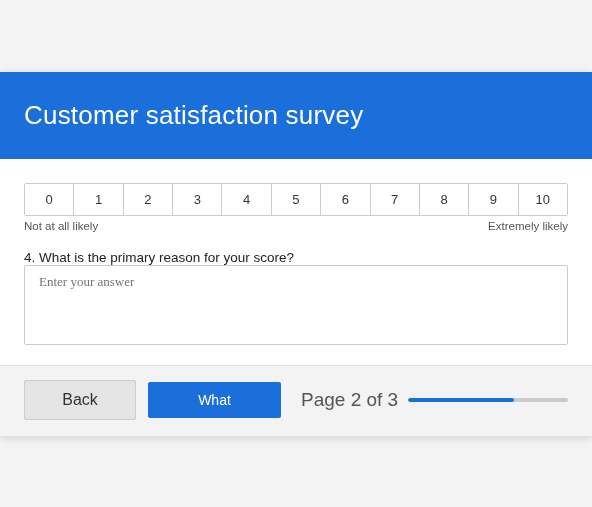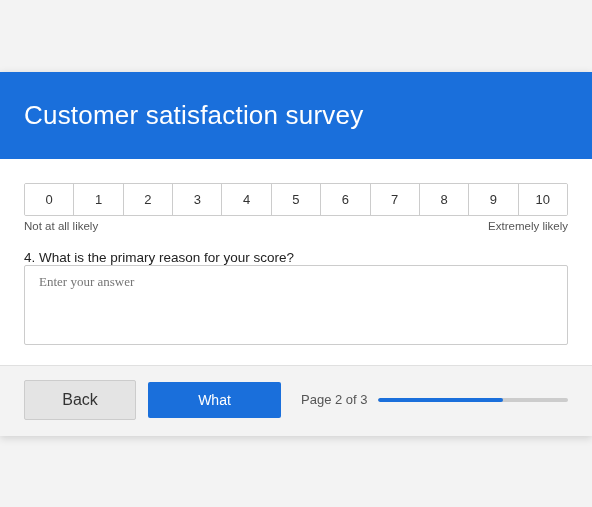--- a/index.html
+++ b/index.html
@@ -121,21 +121,21 @@
       text-align: center;
     }
     .page-info {
       display: flex;
       align-items: center;
       gap: 10px;
       flex: 1;
       margin-left: 8px;
     }
     .page-text {
-      font-size: 13px;
+      font-size: 19px;
       color: #555;
       white-space: nowrap;
     }
     .progress-bar-bg {
       flex: 1;
       height: 4px;
       background: #ccc;
       border-radius: 2px;
       overflow: hidden;
     }

